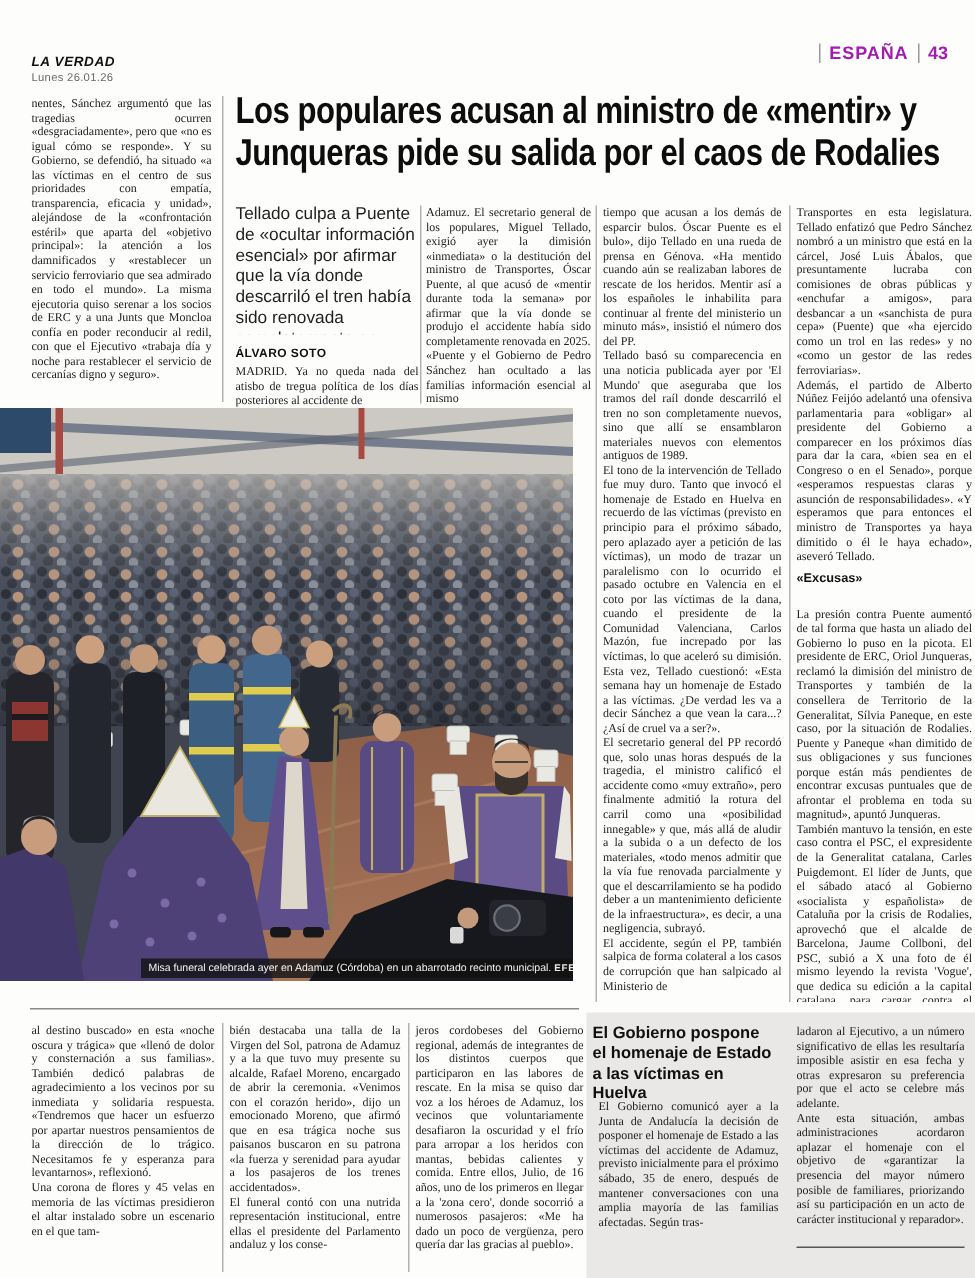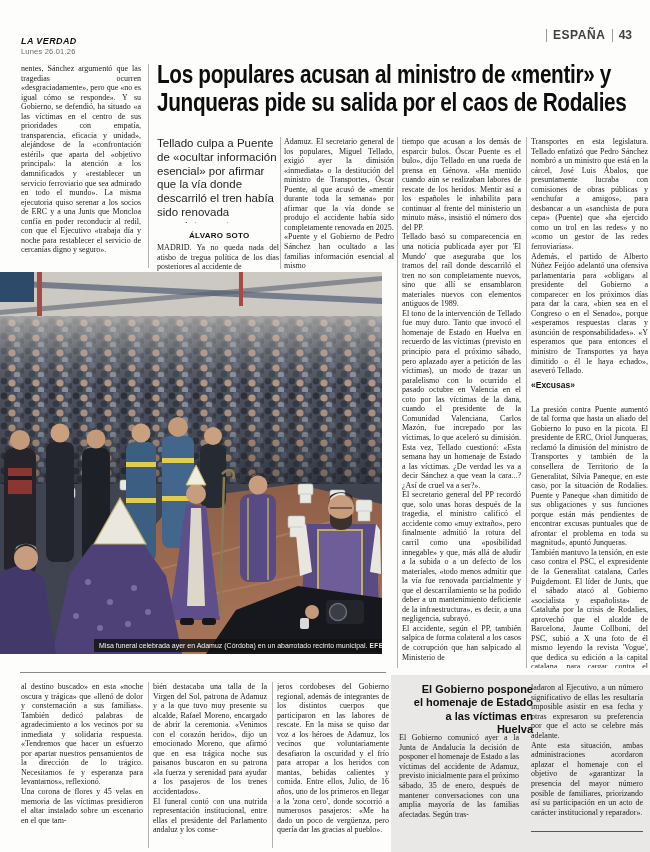--- a/index.html
+++ b/index.html
@@ -9,32 +9,32 @@
   }
   .abs{position:absolute;}
   .bodytext{
     font-size:8px;line-height:9.55px;text-align:justify;color:#222;
     white-space:pre-line;overflow:hidden;
   }
   .vrule{width:1px;background:#b4b2ae;}
   .hrule{height:1px;background:#8a8884;}
   .date{font-family:"Liberation Sans",sans-serif;font-size:7.5px;color:#6a6a6a;letter-spacing:.2px;}
   .masthead{font-family:"Liberation Sans",sans-serif;font-size:9px;font-weight:700;letter-spacing:.4px;color:#111;font-style:italic;}
-  .section-bar{font-family:"Liberation Sans",sans-serif;font-weight:700;font-size:12px;color:#404040;display:flex;align-items:center;gap:6px;margin-left:47px;}
+  .section-bar{font-family:"Liberation Sans",sans-serif;font-weight:700;font-size:12px;color:#a21caf;display:flex;align-items:center;gap:6px;margin-left:47px;}
   .section-bar .bar{width:1px;height:13px;background:#9a9a9a;}
   .headline-line{
     font-family:"Liberation Sans",sans-serif;font-weight:700;font-size:25px;
     letter-spacing:-0.4px;color:#0d0d0d;white-space:nowrap;
     transform:scaleX(0.83);transform-origin:left top;line-height:28px;
   }
   .standfirst{
     font-family:"Liberation Sans",sans-serif;font-size:11.5px;line-height:13.8px;
     color:#1f1f1f;font-weight:500;
   }
-  .byline{font-family:"Liberation Sans",sans-serif;font-weight:700;font-size:8px;letter-spacing:.3px;color:#111;margin-left:32px;}
+  .byline{font-family:"Liberation Sans",sans-serif;font-weight:700;font-size:8px;letter-spacing:.3px;color:#111;}
   .crosshead{font-family:"Liberation Sans",sans-serif;font-weight:700;font-size:8.5px;color:#111;margin:4px 0 15px 0;}
   .caption-strip{
     background:rgba(18,18,18,.8);color:#f3f3f1;
     font-family:"Liberation Sans",sans-serif;font-size:7px;line-height:13px;
     padding:0 5px;white-space:nowrap;overflow:hidden;
   }
   .caption-strip .credit{font-weight:700;font-size:6.5px;letter-spacing:.5px;color:#e8e8e4;}
   .graybox{background:#e9e8e6;}
   .box-title{font-family:"Liberation Sans",sans-serif;font-weight:700;font-size:11px;line-height:13.4px;color:#101010;}
   .box-body{
@@ -224,18 +224,18 @@
 
 <div class="abs bodytext" style="left:21px;top:682px;width:122px;height:166px;">al destino buscado» en esta «noche oscura y trágica» que «llenó de dolor y consternación a sus familias». También dedicó palabras de agradecimiento a los vecinos por su inmediata y solidaria respuesta. «Tendremos que hacer un esfuerzo por apartar nuestros pensamientos de la dirección de lo trágico. Necesitamos fe y esperanza para levantarnos», reflexionó.
 Una corona de flores y 45 velas en memoria de las víctimas presidieron el altar instalado sobre un escenario en el que tam-</div>
 <div class="abs vrule" style="left:148px;top:682px;height:166px;"></div>
 <div class="abs bodytext" style="left:153px;top:682px;width:114px;height:166px;">bién destacaba una talla de la Virgen del Sol, patrona de Adamuz y a la que tuvo muy presente su alcalde, Rafael Moreno, encargado de abrir la ceremonia. «Venimos con el corazón herido», dijo un emocionado Moreno, que afirmó que en esa trágica noche sus paisanos buscaron en su patrona «la fuerza y serenidad para ayudar a los pasajeros de los trenes accidentados».
 El funeral contó con una nutrida representación institucional, entre ellas el presidente del Parlamento andaluz y los conse-</div>
 <div class="abs vrule" style="left:272px;top:682px;height:166px;"></div>
 <div class="abs bodytext" style="left:277px;top:682px;width:112px;height:166px;">jeros cordobeses del Gobierno regional, además de integrantes de los distintos cuerpos que participaron en las labores de rescate. En la misa se quiso dar voz a los héroes de Adamuz, los vecinos que voluntariamente desafiaron la oscuridad y el frío para arropar a los heridos con mantas, bebidas calientes y comida. Entre ellos, Julio, de 16 años, uno de los primeros en llegar a la 'zona cero', donde socorrió a numerosos pasajeros: «Me ha dado un poco de vergüenza, pero quería dar las gracias al pueblo».</div>
 
 <div class="abs graybox" style="left:391px;top:675px;width:259px;height:177px;">
-  <div class="abs box-title" style="left:20px;top:8px;width:122px;text-align:right;">El Gobierno pospone el homenaje de Estado a las víctimas en Huelva</div>
+  <div class="abs box-title" style="left:4px;top:8px;width:122px;">El Gobierno pospone el homenaje de Estado a las víctimas en Huelva</div>
   <div class="abs box-body" style="left:8px;top:58px;width:120px;height:115px;">El Gobierno comunicó ayer a la Junta de Andalucía la decisión de posponer el homenaje de Estado a las víctimas del accidente de Adamuz, previsto inicialmente para el próximo sábado, 35 de enero, después de mantener conversaciones con una amplia mayoría de las familias afectadas. Según tras-</div>
   <div class="abs box-body" style="left:140px;top:8px;width:112px;height:142px;">ladaron al Ejecutivo, a un número significativo de ellas les resultaría imposible asistir en esa fecha y otras expresaron su preferencia por que el acto se celebre más adelante.
 Ante esta situación, ambas administraciones acordaron aplazar el homenaje con el objetivo de «garantizar la presencia del mayor número posible de familiares, priorizando así su participación en un acto de carácter institucional y reparador».</div>
   <div class="abs hrule" style="left:140px;top:156px;width:112px;background:#555;"></div>
 </div>
 
 </body></html>

